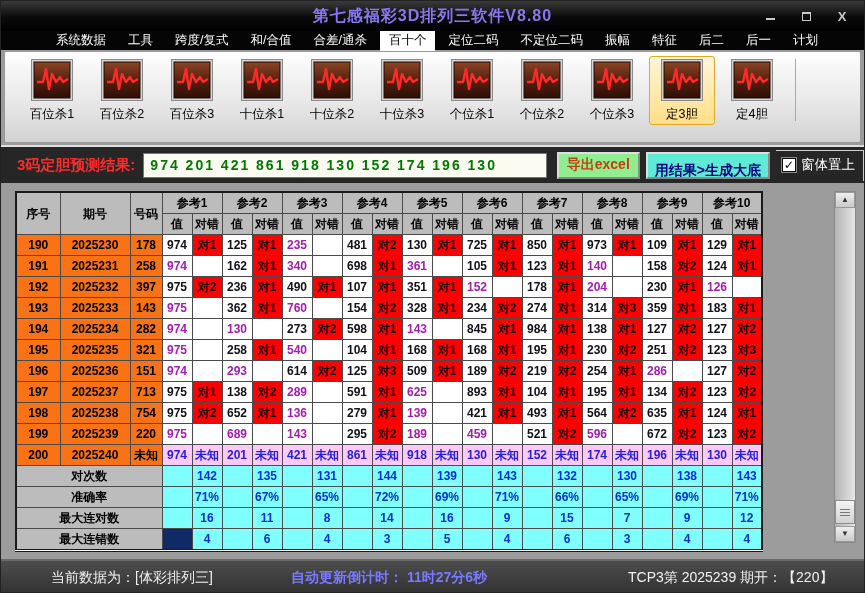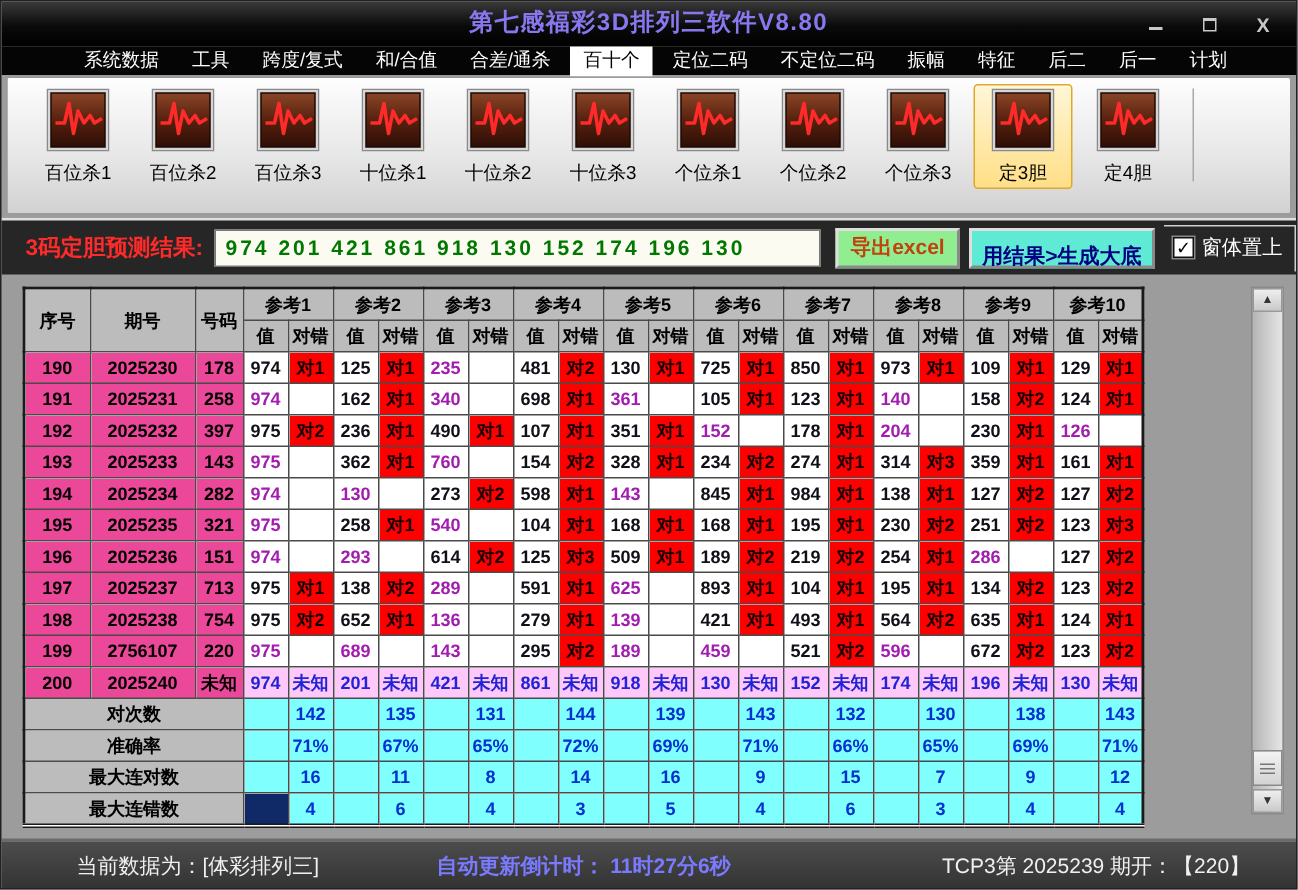--- a/index.html
+++ b/index.html
@@ -55,21 +55,21 @@
   .cb-label { color:#fff; font-size:13.5px; white-space:nowrap; }
 
   
   .analysis-table { position:absolute; left:14px; top:190px; border-collapse:collapse;
     border:2px solid #1a1a1a; background:#fff; table-layout:fixed; }
   .analysis-table th, .analysis-table td { border:1px solid #4a4a4a; font-size:12px; font-weight:bold;
     text-align:center; padding:0; height:20px; line-height:20px; overflow:hidden; white-space:nowrap; }
   .analysis-table th { background:#bcbcbc; color:#000; }
   .c-seq { width:44px; } .c-issue { width:70px;margin-top:40px; } .c-num { width:32px; }
   .c-val { width:30px; } .c-mark { width:30px; }
-  td.lab { background:#ec4899; color:#000; }
+  td.lab { background:#f97316; color:#000; }
   td.val { background:#fff; color:#101018; }
   td.val.miss { color:#a21caf; }
   td.mark { background:#fff; }
   td.mark.hit { background:#ff0000; color:#180000; }
   td.unk { background:#ffc8fa; color:#2222d6; }
   tr.sumrow td { background:#80ffff; color:#0030d0; }
   td.sumlabel { background:#bcbcbc !important; color:#000 !important; }
   td.navy { background:#0f2a66 !important; }
   tr.sumrow.last td { border-bottom:3px double #1a1a1a; }
 
@@ -362,21 +362,21 @@
           <td class="c-val val">328</td>
           <td class="c-mark mark hit">对1</td>
           <td class="c-val val">234</td>
           <td class="c-mark mark hit">对2</td>
           <td class="c-val val">274</td>
           <td class="c-mark mark hit">对1</td>
           <td class="c-val val">314</td>
           <td class="c-mark mark hit">对3</td>
           <td class="c-val val">359</td>
           <td class="c-mark mark hit">对1</td>
-          <td class="c-val val">161</td>
+          <td class="c-val val">183</td>
           <td class="c-mark mark hit">对1</td>
         </tr>
         <tr>
           <td class="c-seq lab">194</td>
           <td class="c-issue lab">2025234</td>
           <td class="c-num lab">282</td>
           <td class="c-val val miss">974</td>
           <td class="c-mark mark"></td>
           <td class="c-val val miss">130</td>
           <td class="c-mark mark"></td>
@@ -492,21 +492,21 @@
           <td class="c-mark mark hit">对1</td>
           <td class="c-val val">564</td>
           <td class="c-mark mark hit">对2</td>
           <td class="c-val val">635</td>
           <td class="c-mark mark hit">对1</td>
           <td class="c-val val">124</td>
           <td class="c-mark mark hit">对1</td>
         </tr>
         <tr>
           <td class="c-seq lab">199</td>
-          <td class="c-issue lab">2756107</td>
+          <td class="c-issue lab">2025239</td>
           <td class="c-num lab">220</td>
           <td class="c-val val miss">975</td>
           <td class="c-mark mark"></td>
           <td class="c-val val miss">689</td>
           <td class="c-mark mark"></td>
           <td class="c-val val miss">143</td>
           <td class="c-mark mark"></td>
           <td class="c-val val">295</td>
           <td class="c-mark mark hit">对2</td>
           <td class="c-val val miss">189</td>

